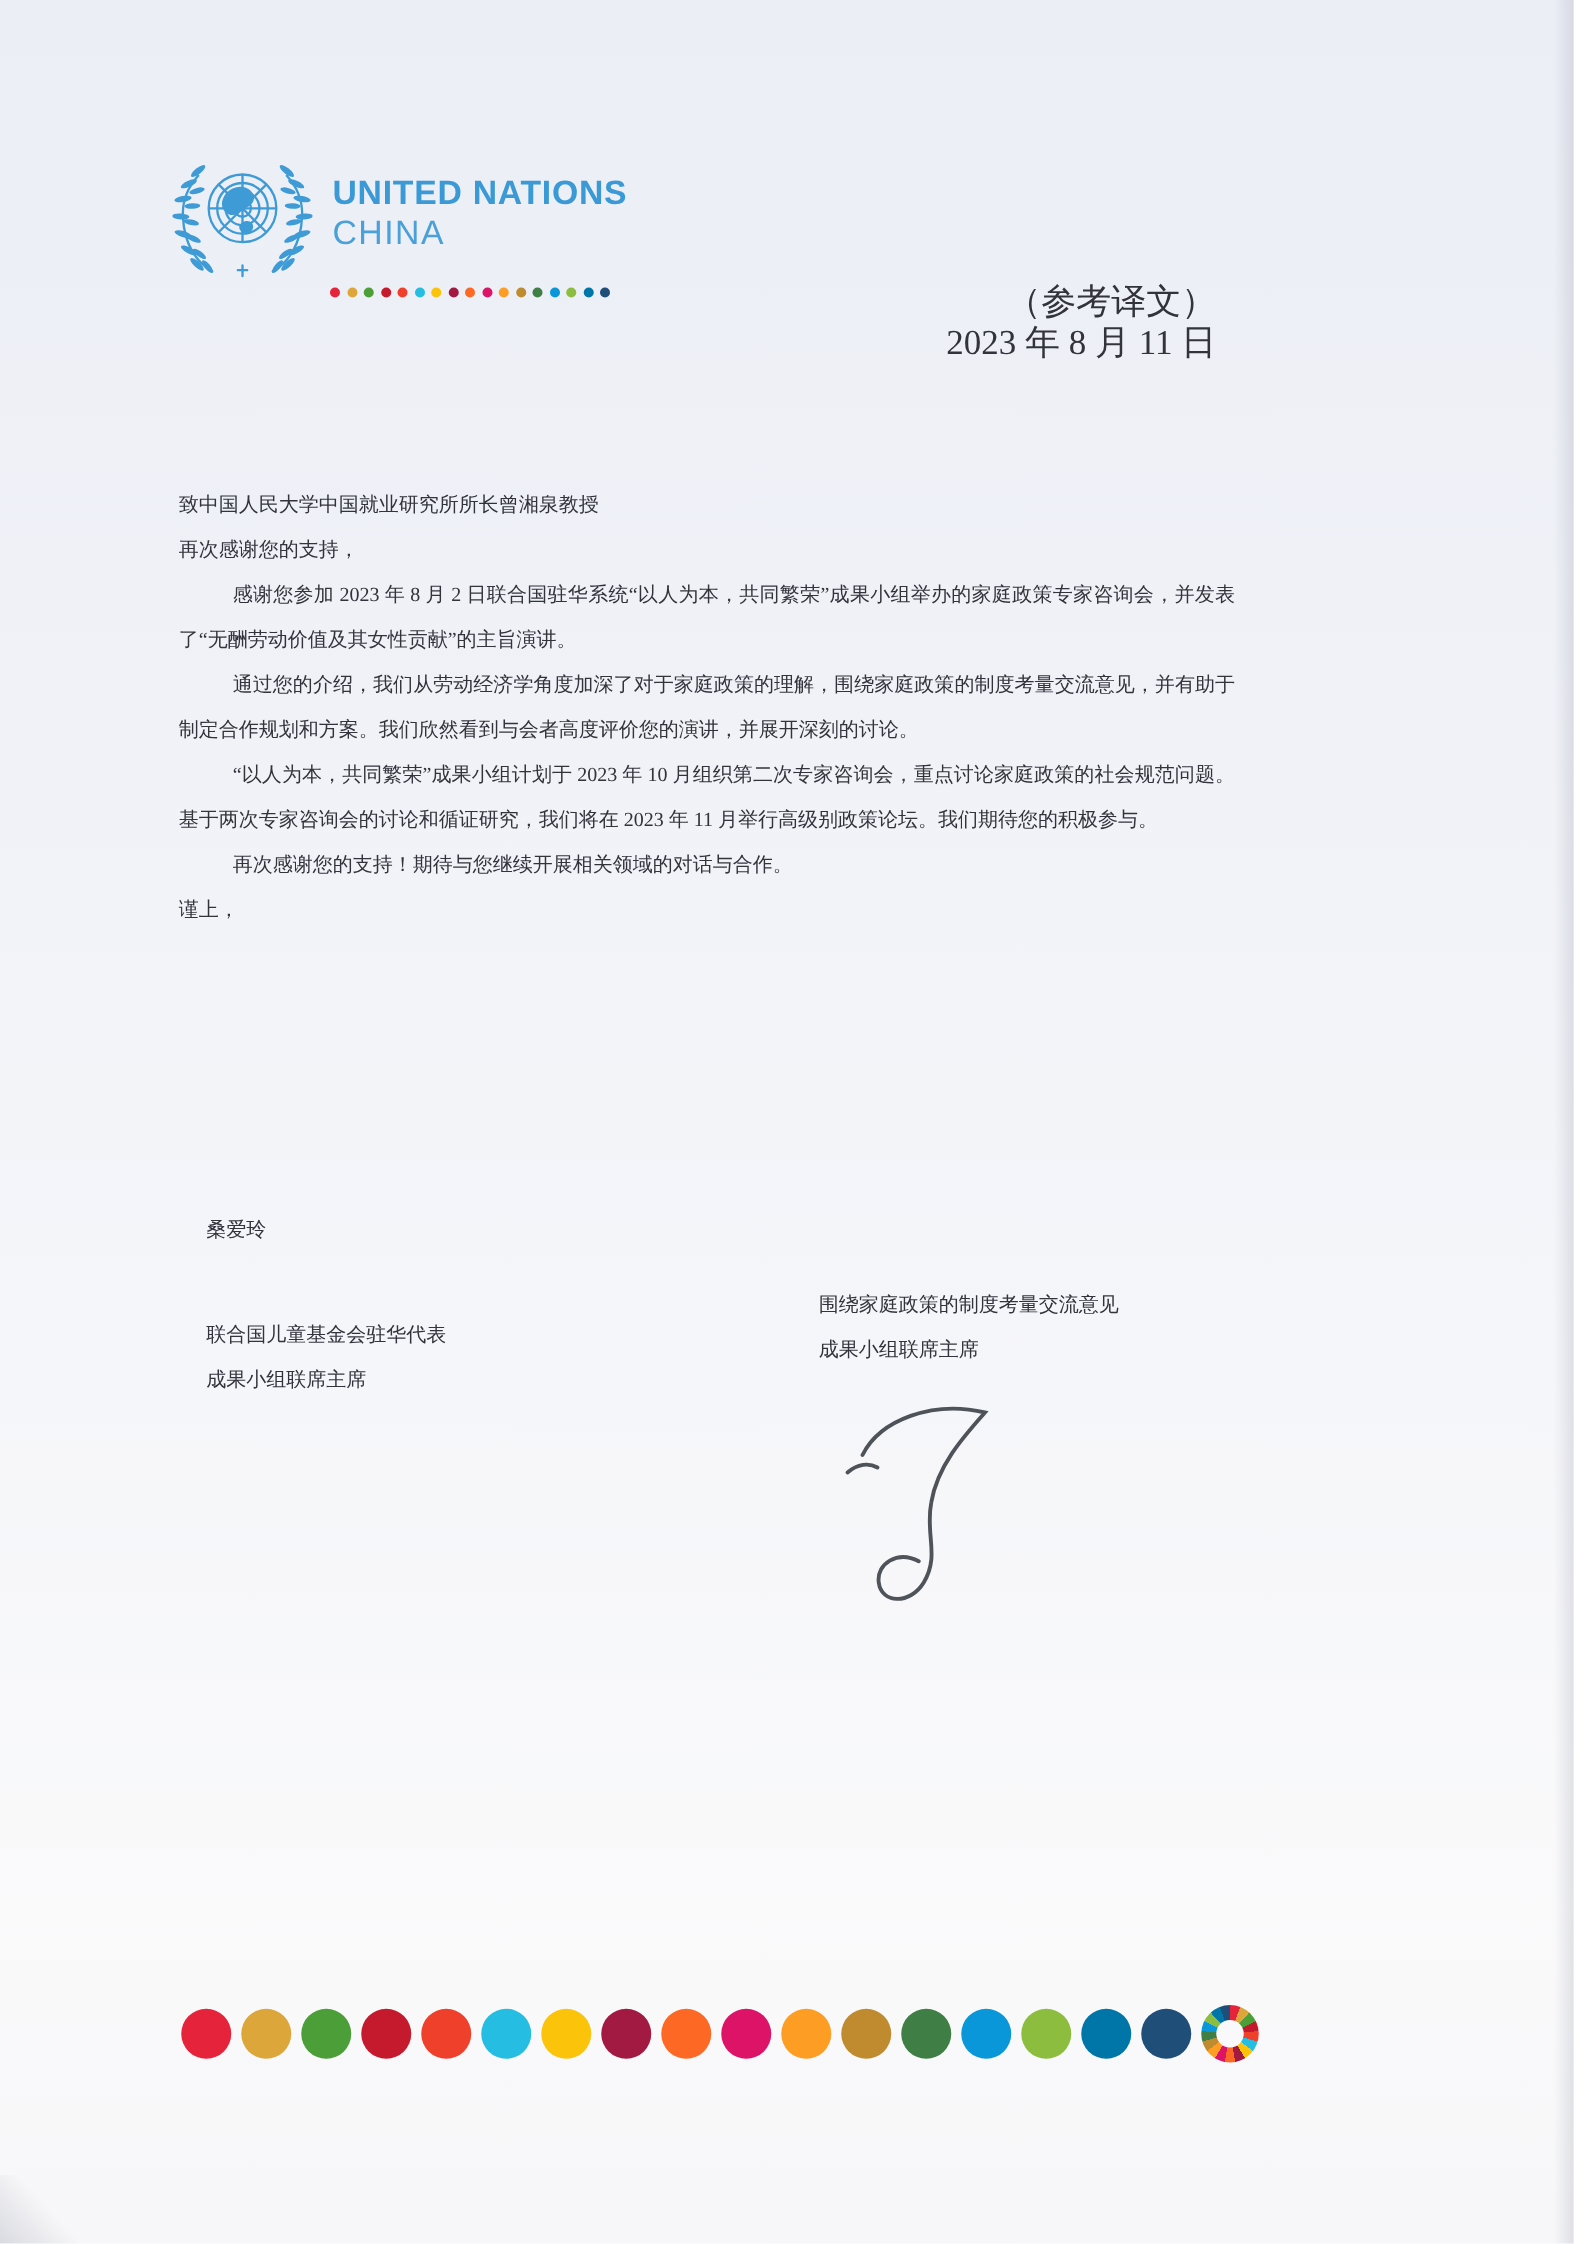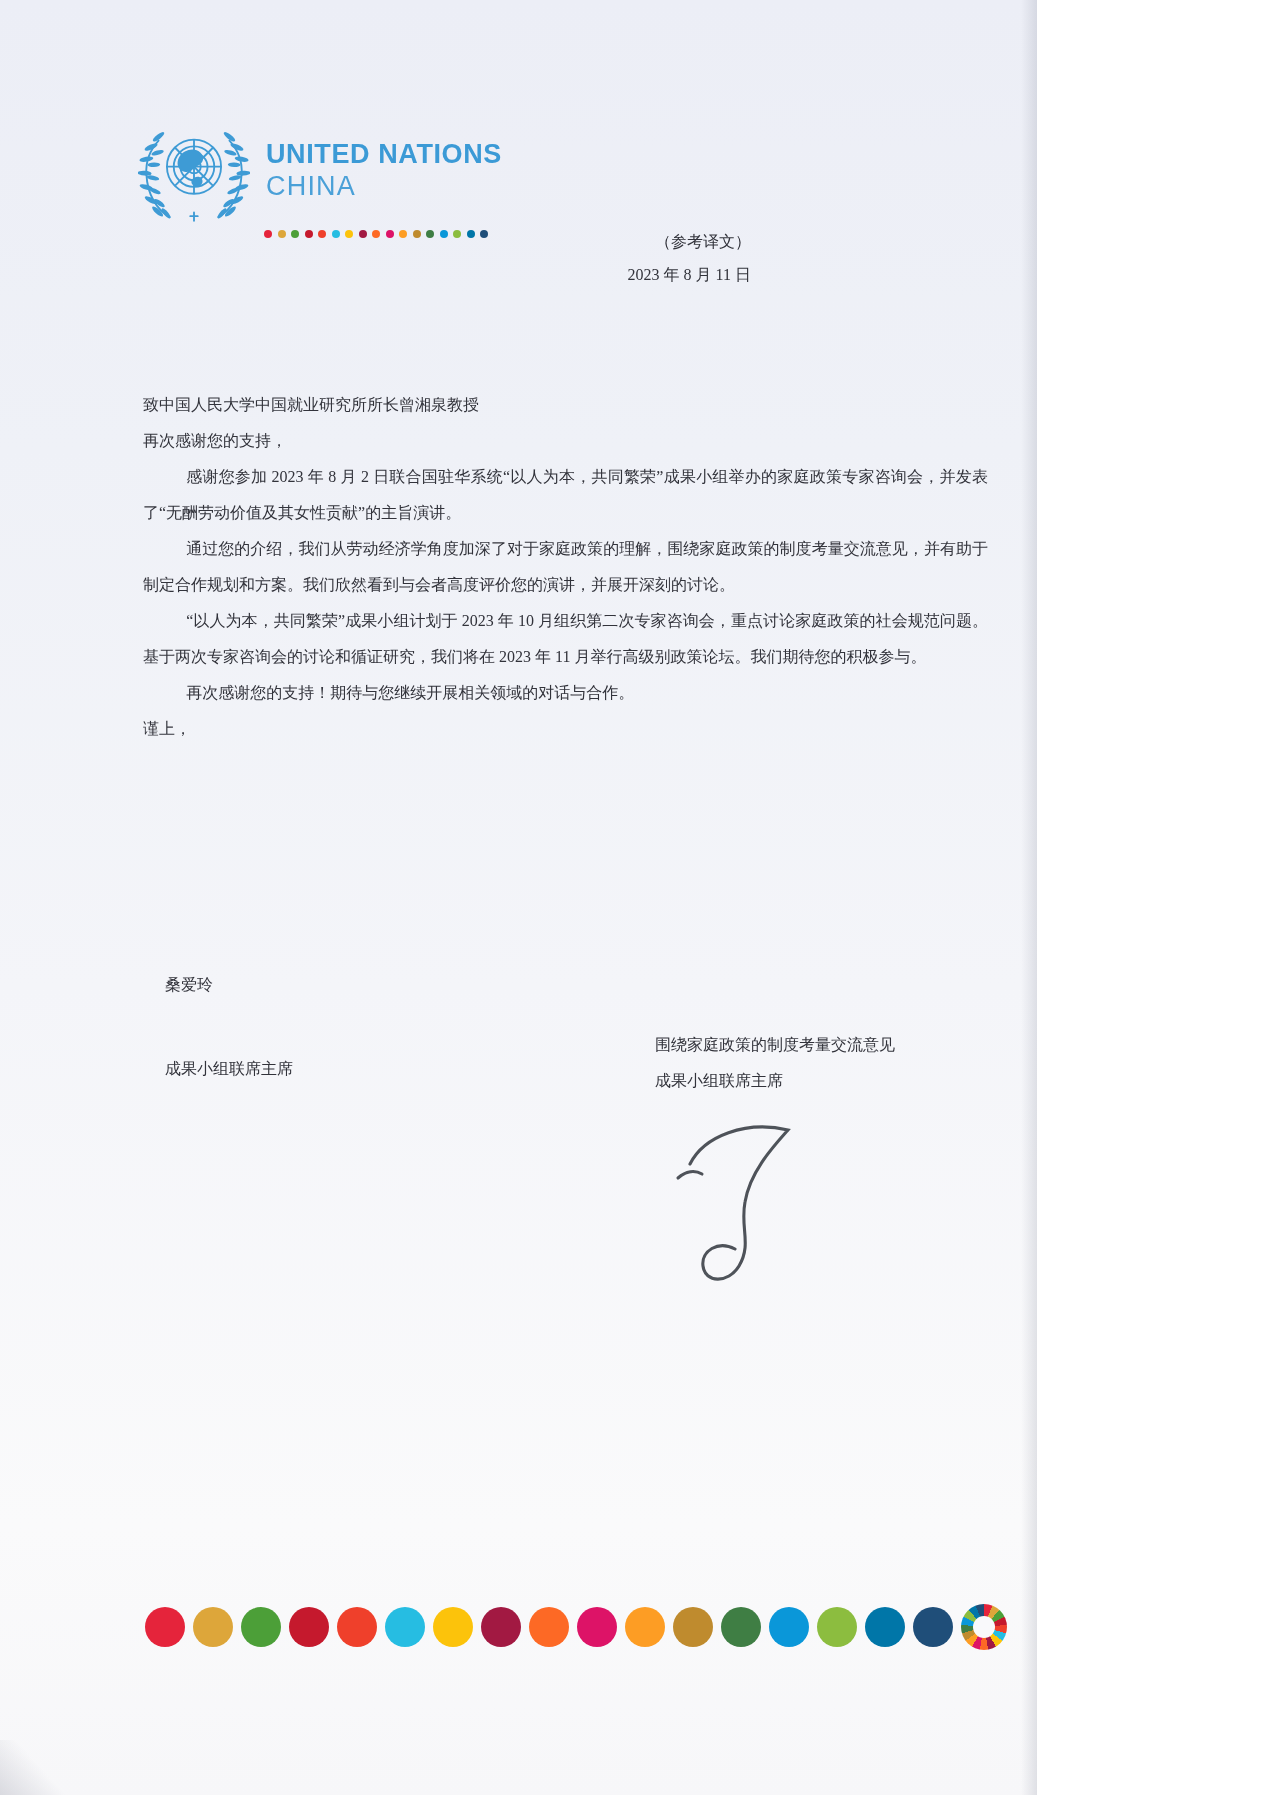--- a/index.html
+++ b/index.html
@@ -1,39 +1,39 @@
 <!DOCTYPE html>
 <html><head>
 <meta charset="utf-8">
 <style>
   html,body{margin:0;padding:0;}
   body{width:1269px;height:1795px;font-family:"Liberation Serif","DejaVu Serif",serif;}
   .page{
-    position:relative;width:1037px;height:1795px;overflow:hidden;
+    position:relative;width:1259px;height:1795px;overflow:hidden;
     background:linear-gradient(180deg,#ecEEf6 0%,#eff1f7 25%,#f4f5f9 55%,#fafafb 85%,#f7f7f9 100%);
     color:#32333b;
   }
   .page::after{
     content:"";position:absolute;top:0;right:0;width:16px;height:100%;
     background:linear-gradient(to left,rgba(125,130,148,.20),rgba(125,130,148,0));
     pointer-events:none;
   }
   .corner-fold{
     position:absolute;left:0;bottom:0;width:70px;height:55px;
     background:linear-gradient(48deg,rgba(140,142,158,.28),rgba(140,142,158,0) 55%);
   }
   
   .emblem{position:absolute;left:138px;top:120px;width:112px;height:112px;}
   .brand{position:absolute;left:266px;top:139px;font-family:"Liberation Sans","DejaVu Sans",sans-serif;}
   .brand-name{font-size:27px;font-weight:700;letter-spacing:.6px;color:#3b9ad6;}
   .brand-region{font-size:27px;font-weight:300;letter-spacing:1.2px;color:#4aa0d8;margin-top:1px;}
   .header-dots{position:absolute;left:264px;top:230px;display:flex;gap:5.5px;}
   .mini-dot{width:8px;height:8px;border-radius:50%;}
   
-  .meta{position:absolute;top:225px;right:286px;text-align:right;font-size:16px;line-height:33px;}
+  .meta{position:absolute;top:225px;right:286px;text-align:right;font-size:28px;line-height:33px;}
   
   .letter{position:absolute;left:143px;top:387px;width:845px;font-size:16px;line-height:36px;text-align:justify;}
   .letter p{margin:0;}
   .recipient{margin:0;}
   .salutation{margin-top:30px;}
   .body-para{margin-top:28px;text-indent:2.7em;}
   .closing{margin-top:60px;}
   .sig-names{display:flex;margin-top:196px;}
   .sig-titles{display:flex;margin-top:24px;}
   .sig-left{width:512px;padding-left:22px;box-sizing:border-box;margin-top:24px;}
@@ -141,20 +141,21 @@
     <p class="body-para">通过您的介绍，我们从劳动经济学角度加深了对于家庭政策的理解，围绕家庭政策的制度考量交流意见，并有助于制定合作规划和方案。我们欣然看到与会者高度评价您的演讲，并展开深刻的讨论。</p>
     <p class="body-para">“以人为本，共同繁荣”成果小组计划于 2023 年 10 月组织第二次专家咨询会，重点讨论家庭政策的社会规范问题。基于两次专家咨询会的讨论和循证研究，我们将在 2023 年 11 月举行高级别政策论坛。我们期待您的积极参与。</p>
     <p class="body-para">再次感谢您的支持！期待与您继续开展相关领域的对话与合作。</p>
     <p class="closing">谨上，</p>
 
     <div class="sig-names">
       <div class="sig-left">桑爱玲</div>
     </div>
     <div class="sig-titles">
       <div class="sig-left">
+        <div class="sig-title-line">联合国儿童基金会驻华代表</div>
         <div class="sig-title-line">成果小组联席主席</div>
       </div>
       <div class="sig-right">
         <div class="sig-title-line">围绕家庭政策的制度考量交流意见</div>
         <div class="sig-title-line">成果小组联席主席</div>
       </div>
     </div>
   </div>
 
   <svg class="signature" viewBox="0 0 152 184">

